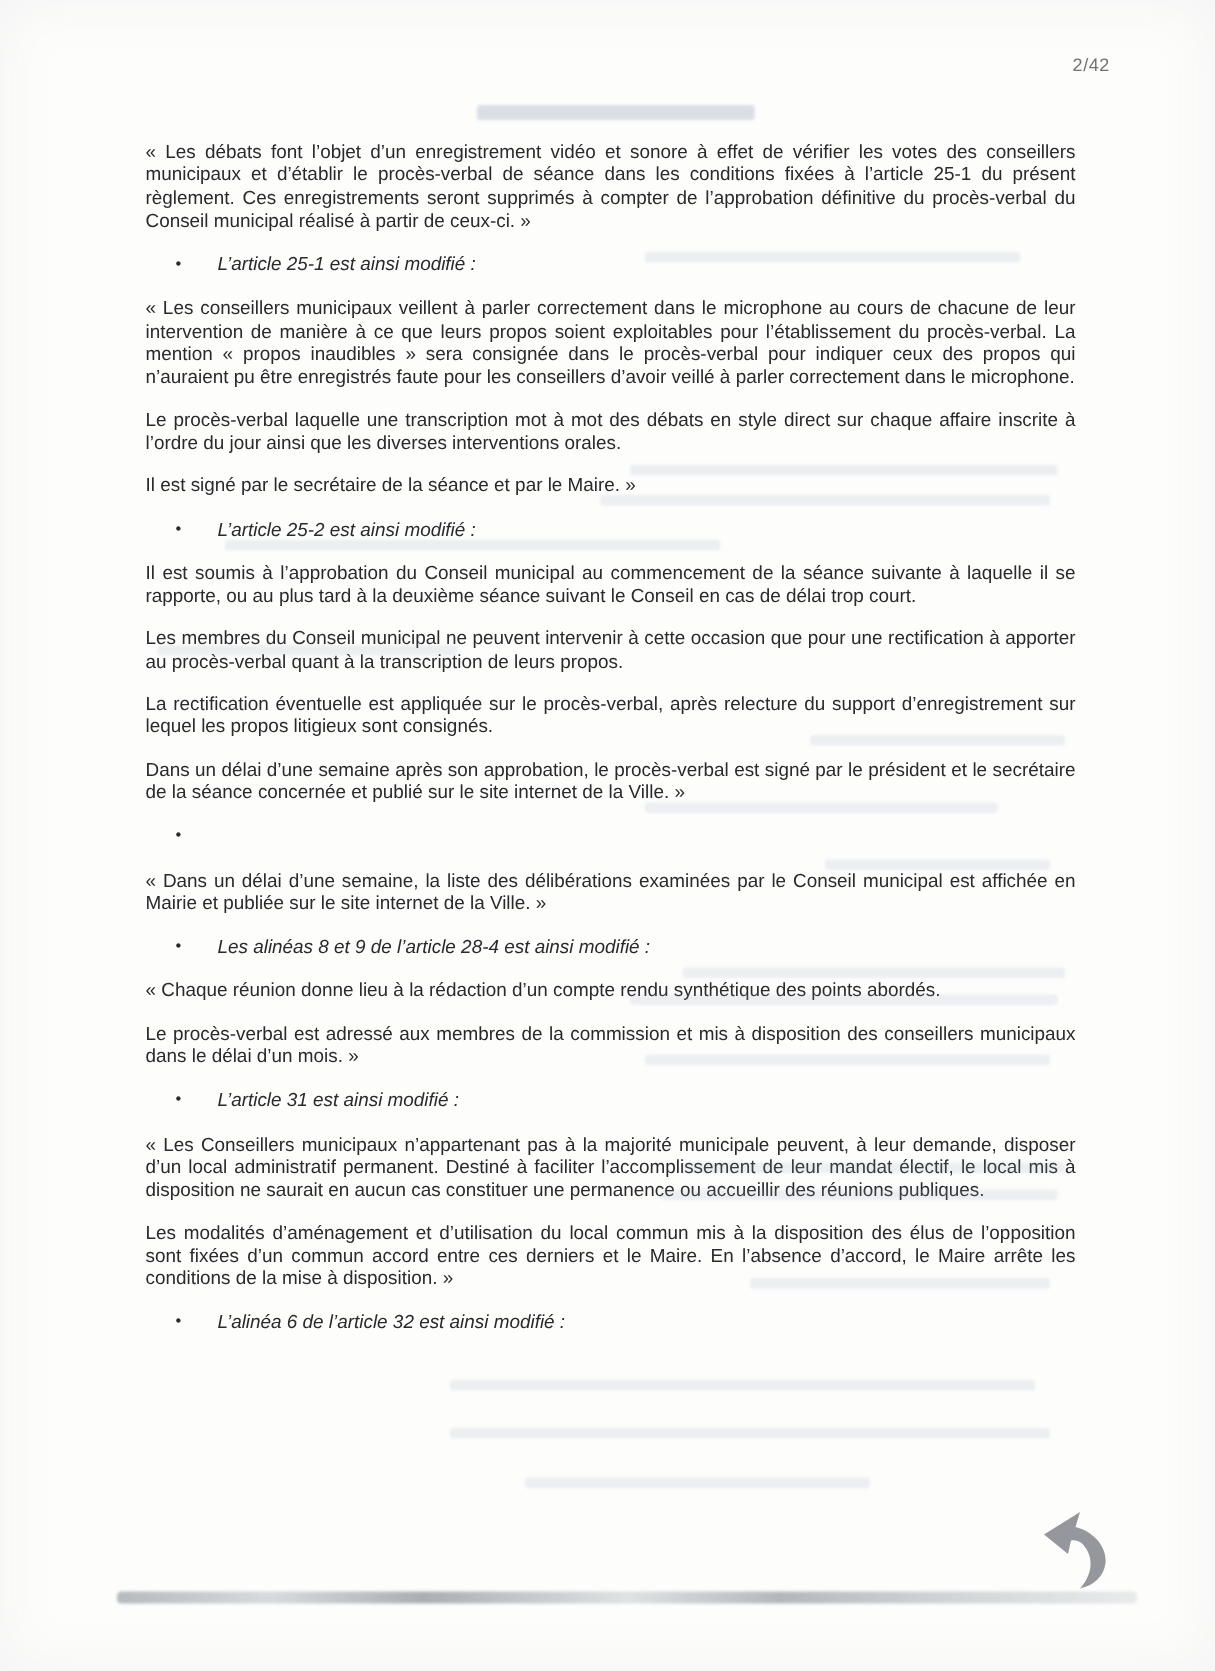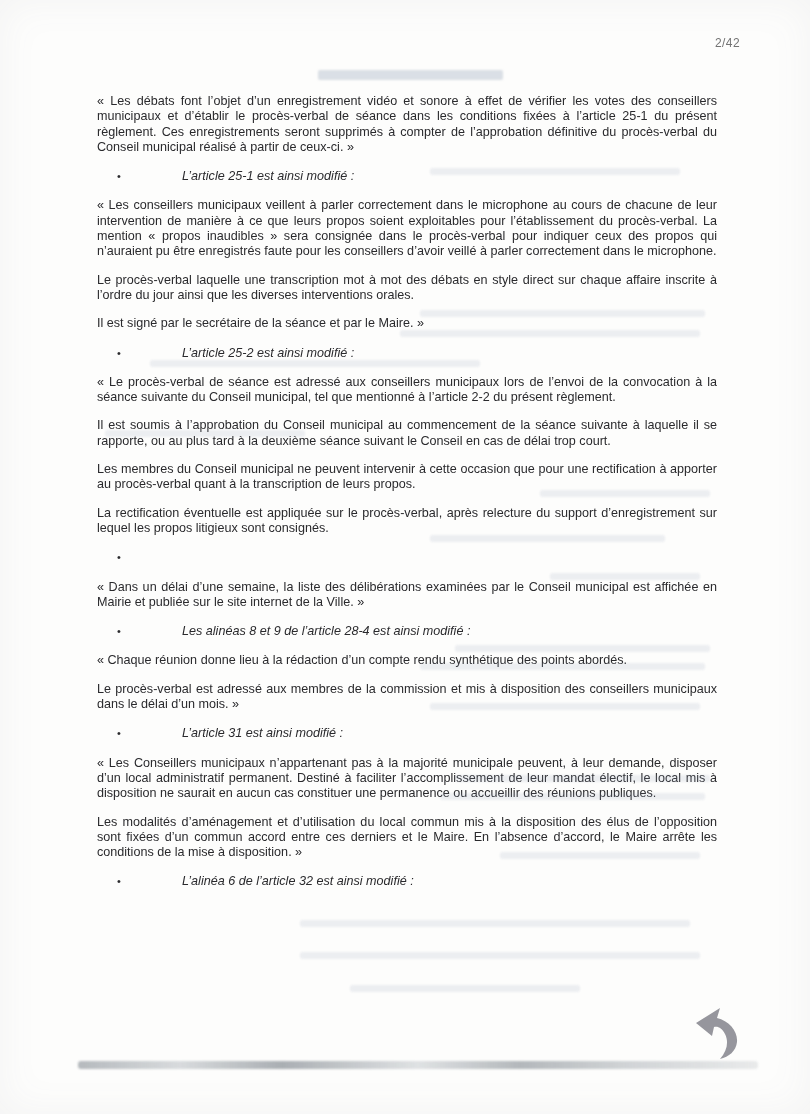--- a/index.html
+++ b/index.html
@@ -20,21 +20,21 @@
   .page-number {
     position: absolute; top: 36px; right: 70px;
     font-size: 12px; letter-spacing: 0.4px; color: #737373;
   }
   .content {
     position: absolute; left: 97px; top: 94px; width: 620px;
     font-size: 12.6px; line-height: 15.3px;
   }
   .para { margin: 0 0 13px; text-align: justify; }
   .b { font-weight: normal; }
-  .i { font-style: italic; margin-left: 37px; }
+  .i { font-style: italic; }
   .bullet { margin: 14px 0; display: flex; padding-left: 20px; }
   .dot { flex: none; width: 28px; font-size: 11px; line-height: 15.3px; }
   .bullet-text { font-style: italic; }
   .ghost {
     position: absolute; border-radius: 2px;
     background: rgba(148,163,184,0.16);
     filter: blur(1.1px); pointer-events: none;
   }
   .ghost.strong { background: rgba(120,140,165,0.26); }
   .scan-band {
@@ -68,24 +68,24 @@
 
   <p class="para"><span>« Les conseillers municipaux veillent à parler correctement dans le microphone au cours de chacune de leur intervention de manière à ce que leurs propos soient exploitables pour l’établissement du procès-verbal. La mention « propos inaudibles » sera consignée dans le procès-verbal pour indiquer ceux des propos qui n’auraient pu être enregistrés faute pour les conseillers d’avoir veillé à parler correctement dans le microphone.</span></p>
   <p class="para"><span>Le procès-verbal laquelle </span><span class="b">une transcription mot à mot</span><span> des débats en style direct sur chaque affaire inscrite à l’ordre du jour ainsi que les diverses interventions orales.</span></p>
   <p class="para"><span>Il est signé par le secrétaire de la séance et par le Maire. »</span></p>
 
   <div class="bullet">
     <span class="dot">•</span>
     <span class="bullet-text"><span class="i">L’article 25-2 est ainsi modifié :</span></span>
   </div>
 
-  <p class="para"><span>« Le procès-verbal de séance est adressé aux conseillers municipaux lors de l’envoi de la convocation à la séance suivante du Conseil municipal, tel que mentionné à l’article 2-2 du présent règlement.</span></p>
   <p class="para"><span class="b">Il est soumis à l’approbation du Conseil municipal au commencement de la séance suivante à laquelle il se rapporte, ou au plus tard à la deuxième séance suivant le Conseil en cas de délai trop court.</span></p>
   <p class="para"><span>Les membres du Conseil municipal ne peuvent intervenir à cette occasion que pour une rectification à apporter au procès-verbal quant à la transcription de leurs propos.</span></p>
   <p class="para"><span>La rectification éventuelle est </span><span class="b">appliquée</span><span> sur le procès-verbal, après relecture du support d’enregistrement sur lequel les propos litigieux sont consignés.</span></p>
+  <p class="para"><span class="b">Dans un délai d’une semaine après son approbation, le procès-verbal est signé par le président et le secrétaire de la séance concernée et publié sur le site internet de la Ville</span><span>. »</span></p>
 
   <div class="bullet">
     <span class="dot">•</span>
   </div>
 
   <p class="para"><span class="b">« Dans un délai d’une semaine, la liste des délibérations examinées par le Conseil municipal est affichée en Mairie et publiée sur le site internet de la Ville. »</span></p>
 
   <div class="bullet">
     <span class="dot">•</span>
     <span class="bullet-text"><span class="i">Les alinéas 8 et 9 de l’article 28-4 est ainsi modifié :</span></span>

